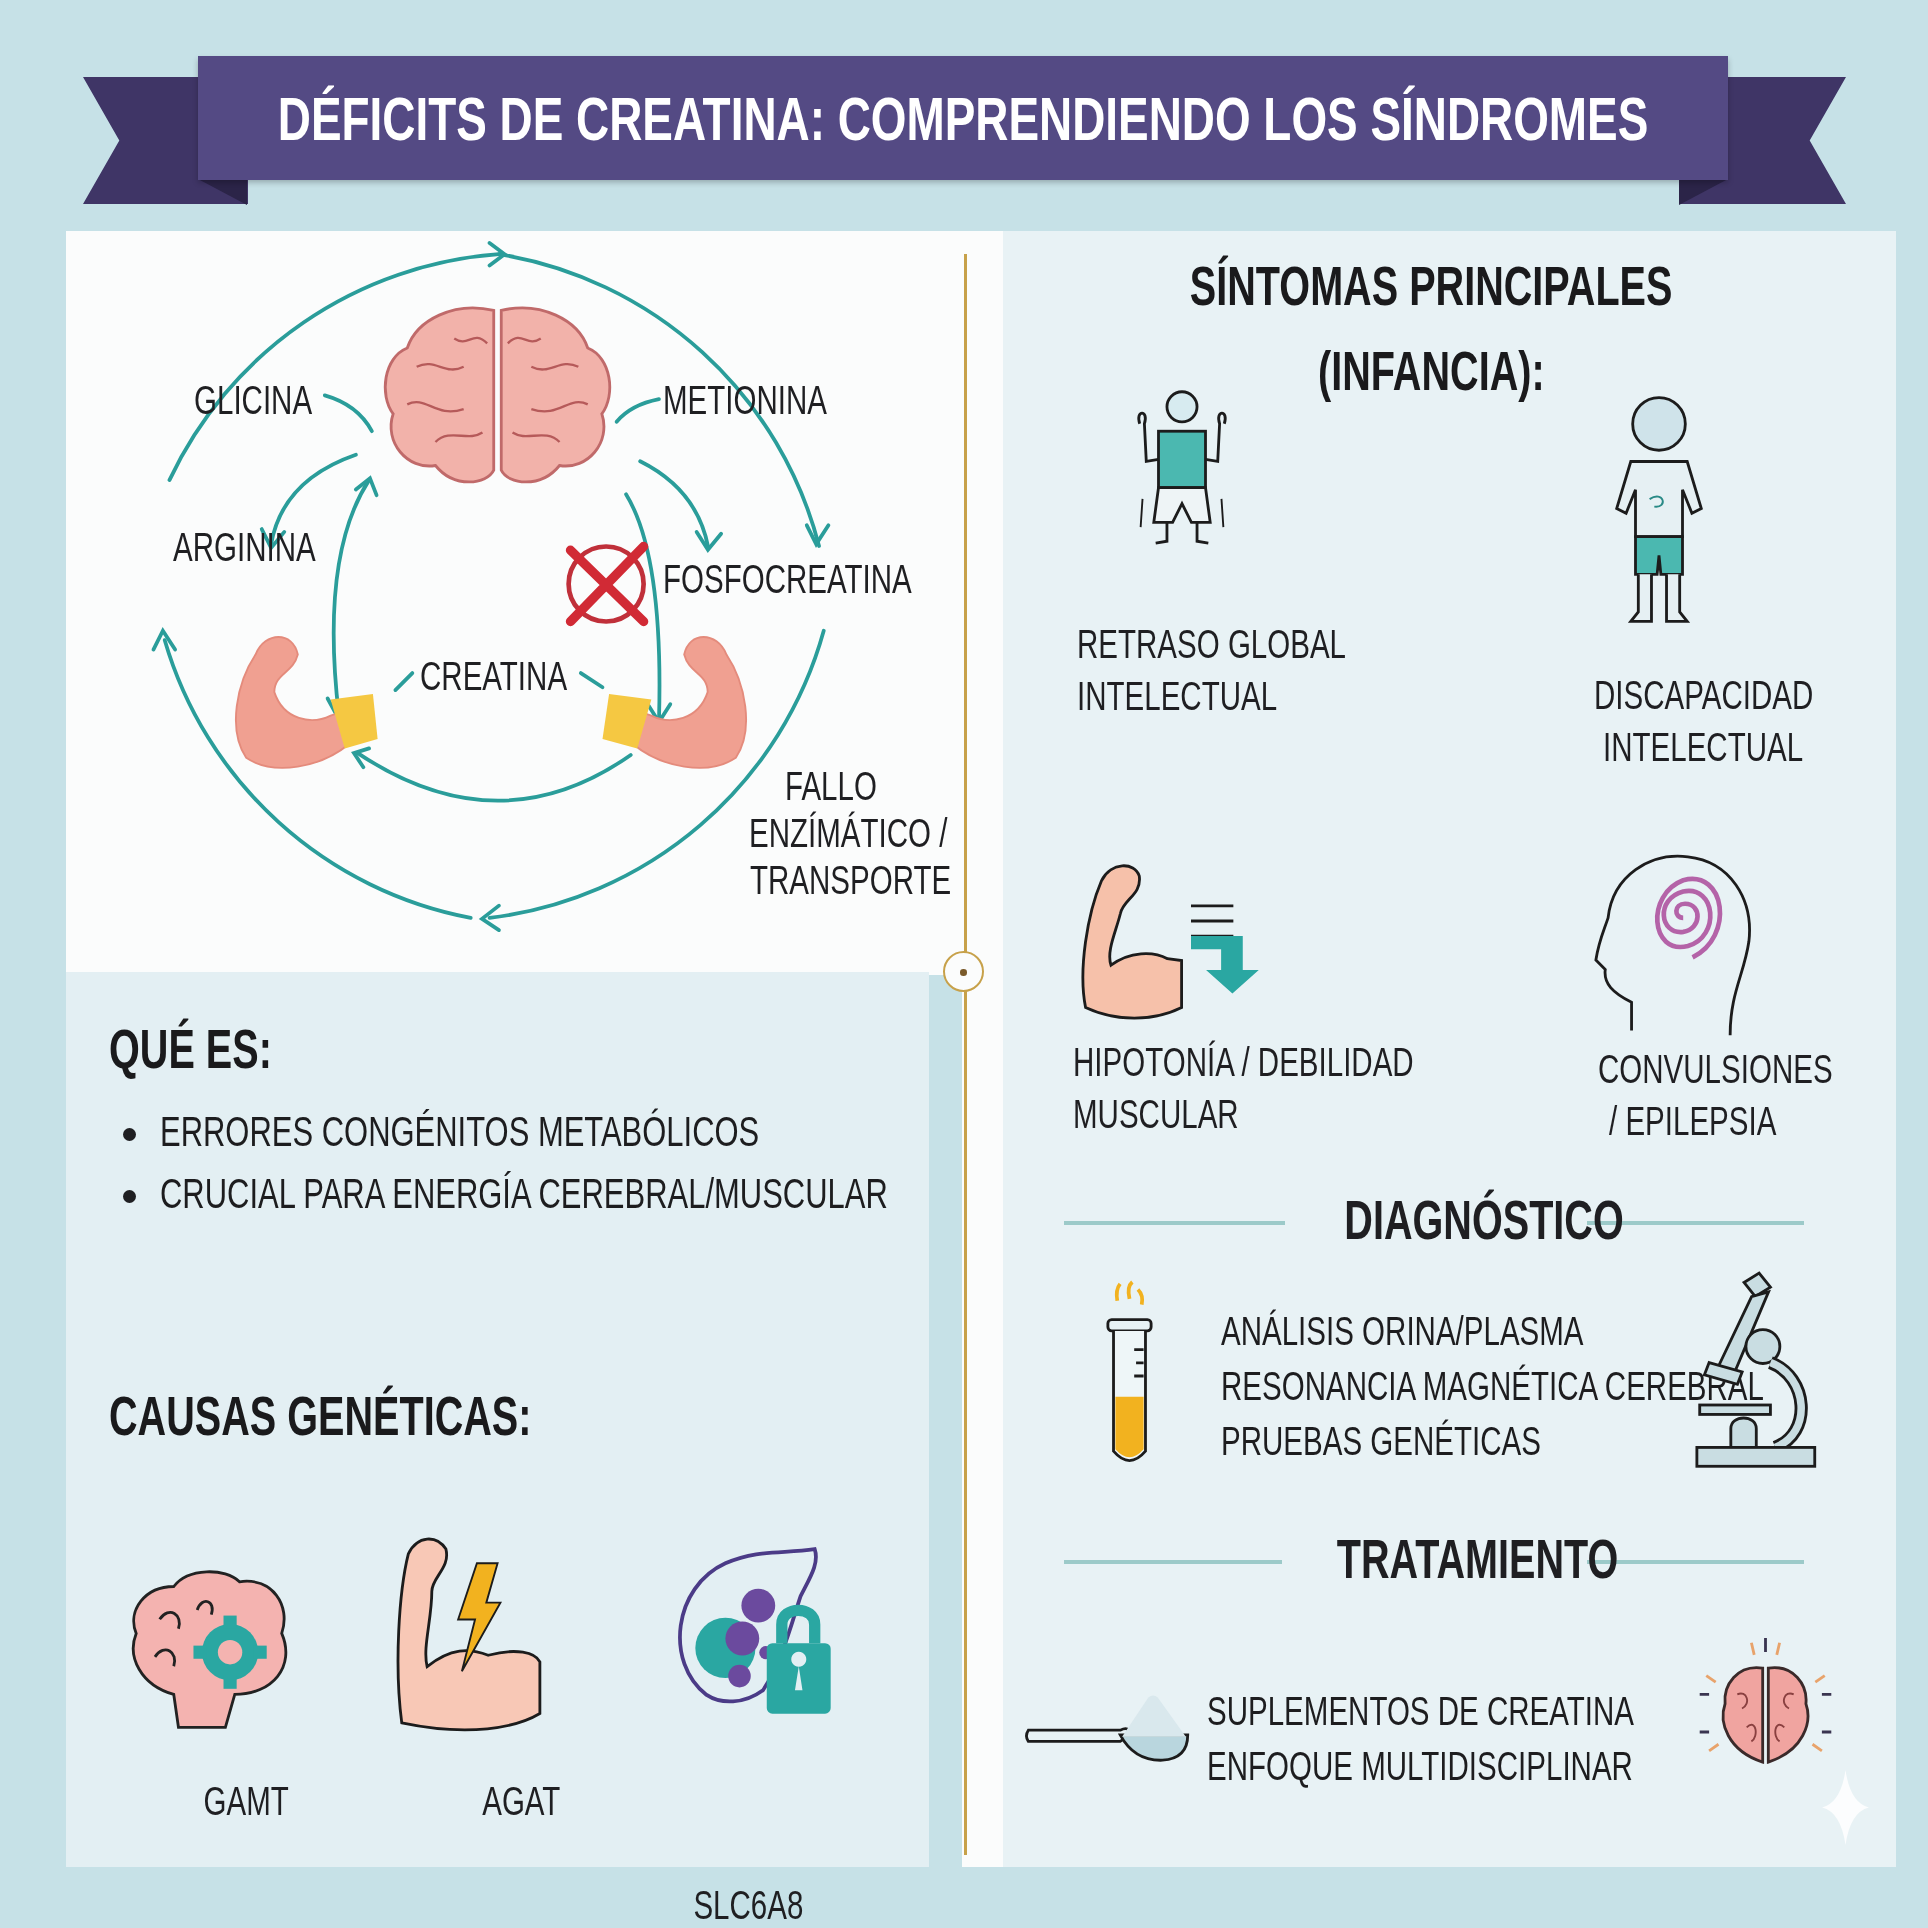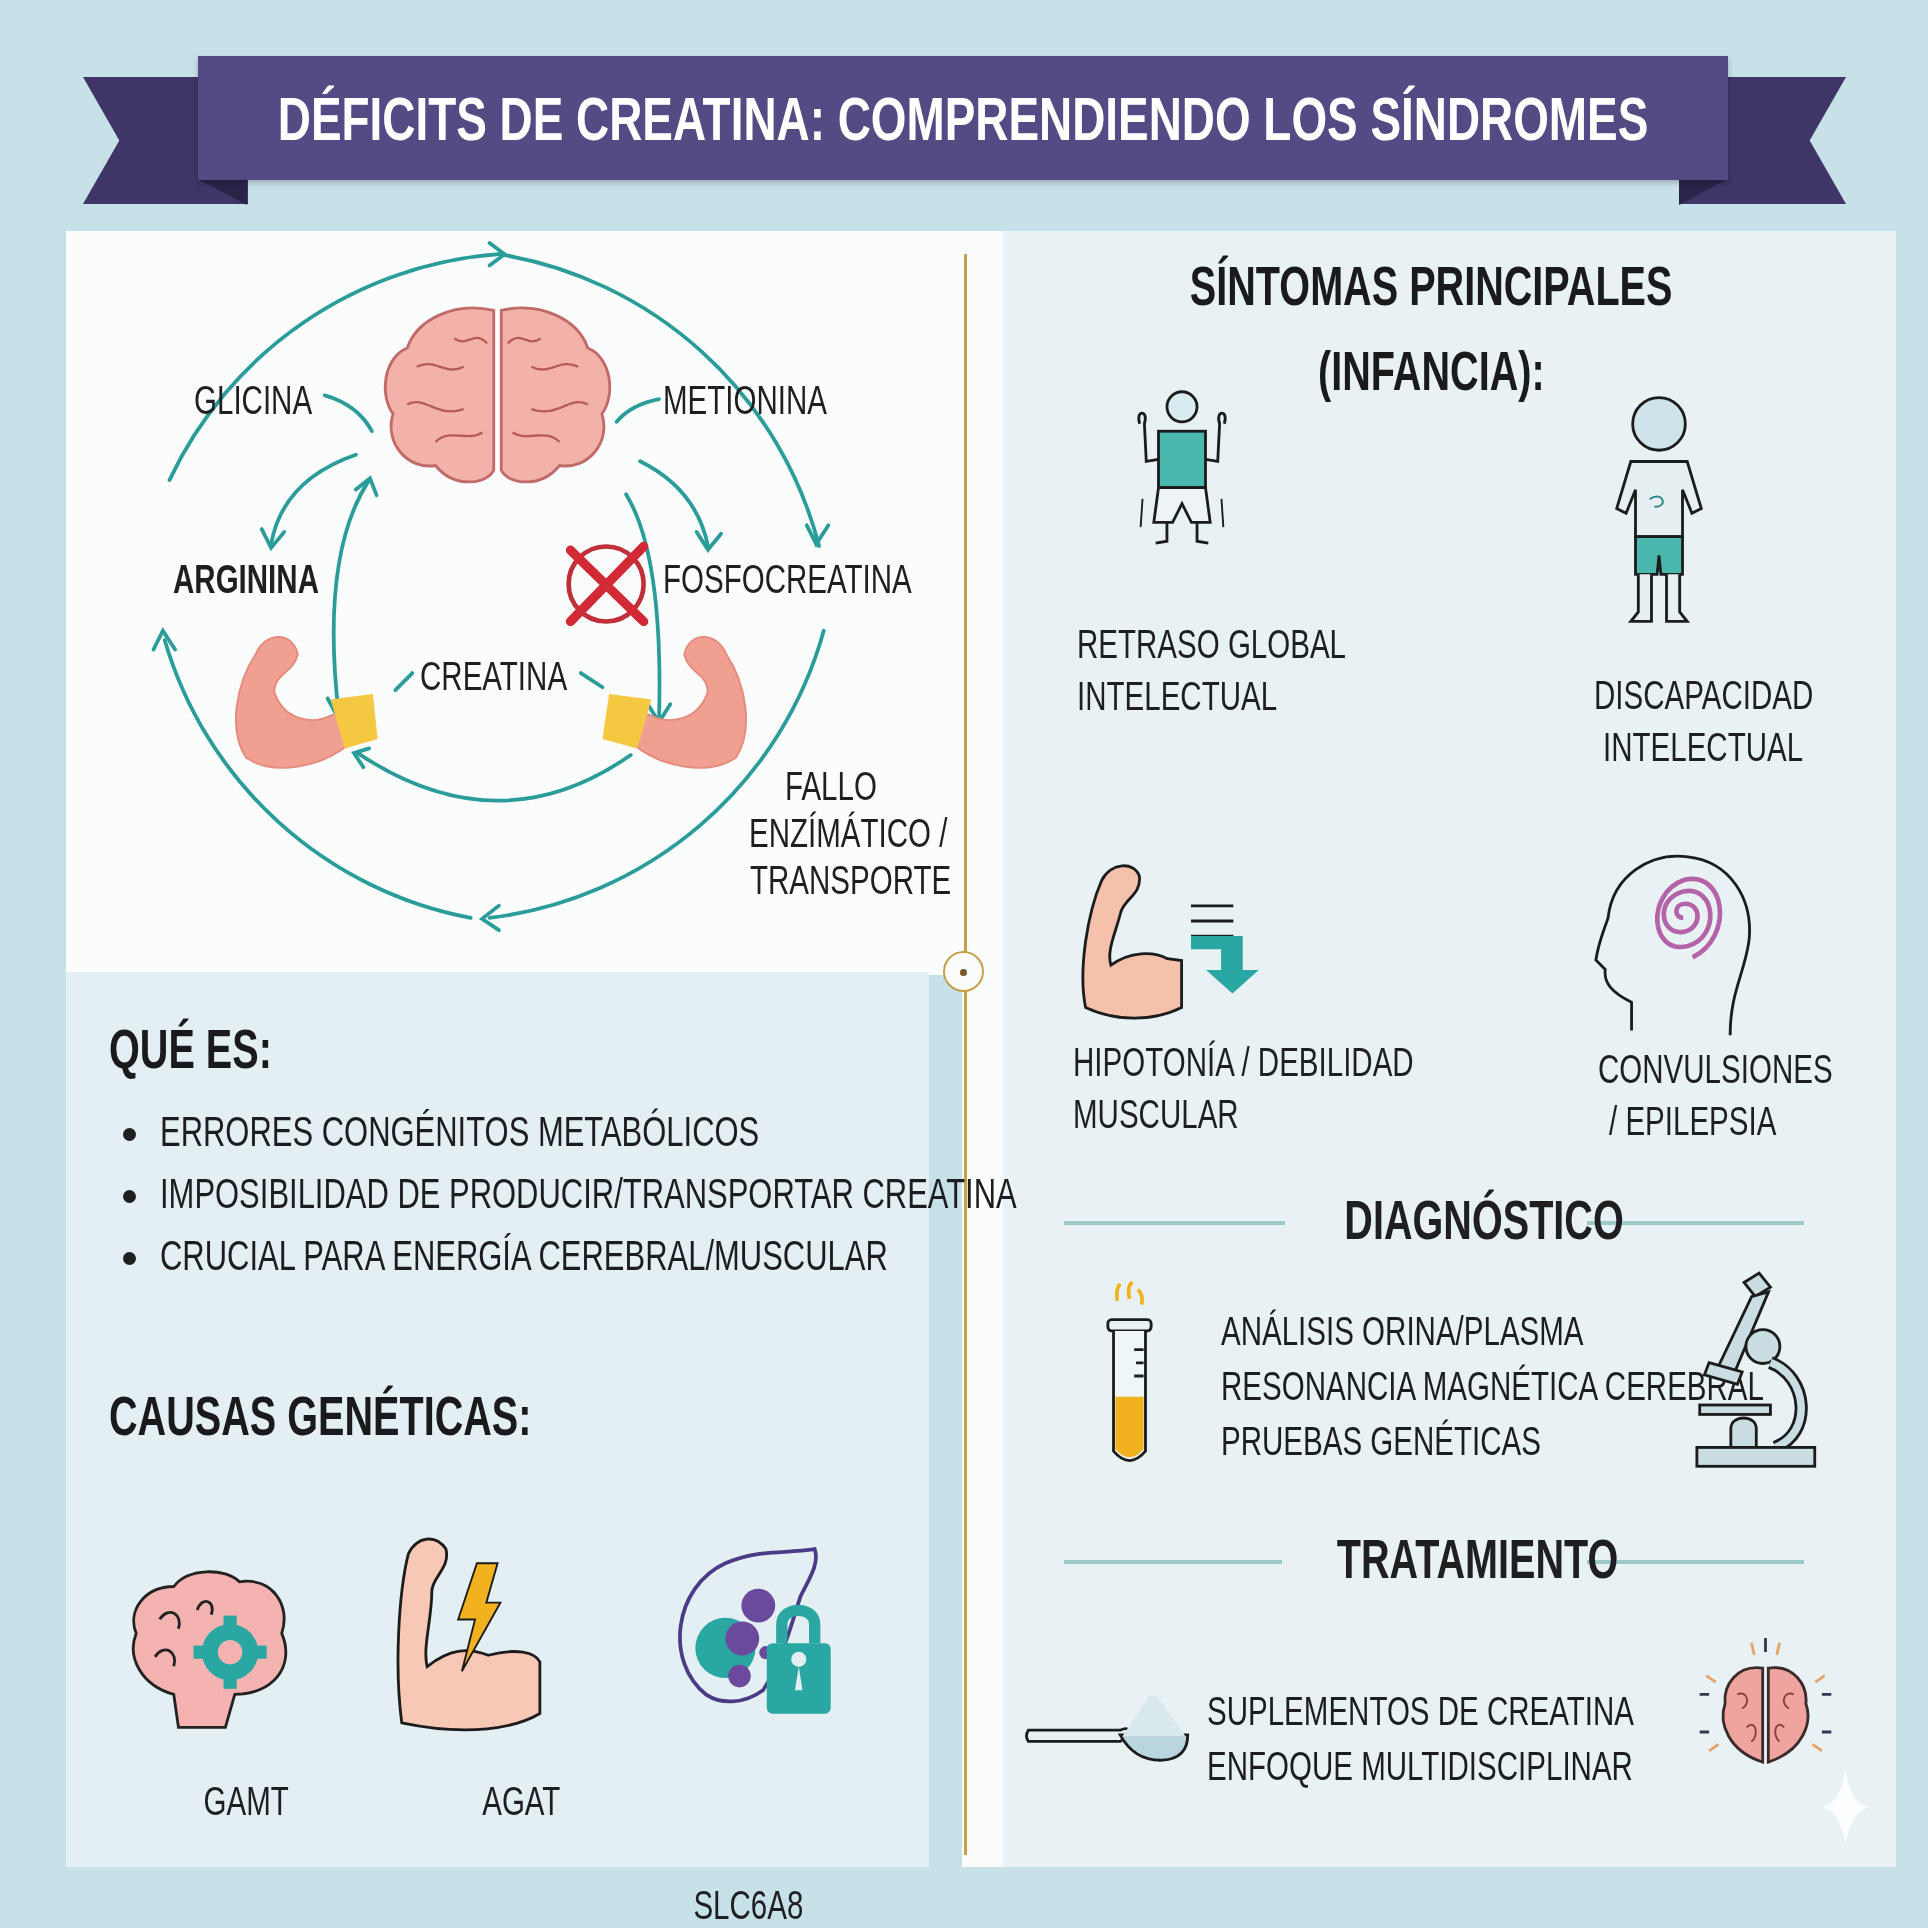--- a/index.html
+++ b/index.html
@@ -128,32 +128,31 @@
   <path d="M60 78 L15 72 L8 120 L45 130 Z" fill="#f5c842"></path>
 </svg>
 
 <svg style="left:563px;top:539px;" width="90" height="90" viewBox="0 0 96 96">
   <circle cx="46" cy="48" r="40" fill="#fbfcfc" stroke="#c0303a" stroke-width="5"></circle>
   <path d="M8 12 L86 88 M86 8 L8 88" stroke="#d12a35" stroke-width="10" stroke-linecap="round"></path>
 </svg>
 
 <div class="label diagram-label" style="left:194px;top:377px;"><span class="sq">GLICINA</span></div>
 <div class="label diagram-label" style="left:663px;top:377px;"><span class="sq">METIONINA</span></div>
-<div class="label diagram-label" style="left:173px;top:556px;font-weight:bold;"><span class="sq">ARGININA</span></div>
+<div class="label diagram-label" style="left:173px;top:524px;"><span class="sq">ARGININA</span></div>
 <div class="label diagram-label" style="left:663px;top:556px;"><span class="sq">FOSFOCREATINA</span></div>
 <div class="label diagram-label" style="left:420px;top:653px;"><span class="sq">CREATINA</span></div>
 
 <div class="label diagram-label" style="left:785px;top:763px;"><span class="sq">FALLO</span></div>
 <div class="label diagram-label" style="left:749px;top:810px;"><span class="sq">ENZÍMÁTICO /</span></div>
 <div class="label diagram-label" style="left:750px;top:857px;"><span class="sq">TRANSPORTE</span></div>
 
 <div class="label heading" style="left:109px;top:1017px;"><span class="sq">QUÉ ES:</span></div>
 <ul class="bullet-list">
   <li><span class="dot"></span><span class="sq">ERRORES CONGÉNITOS METABÓLICOS</span></li>
-  <li><span class="dot"></span><span class="sq">IMPOSIBILIDAD DE PRODUCIR/TRANSPORTAR CREATINA</span></li>
   <li><span class="dot"></span><span class="sq">CRUCIAL PARA ENERGÍA CEREBRAL/MUSCULAR</span></li>
 </ul>
 
 <div class="label heading" style="left:109px;top:1384px;"><span class="sq">CAUSAS GENÉTICAS:</span></div>
 
 <svg style="left:122px;top:1563px;" width="188" height="169" viewBox="0 0 200 180">
   <path d="M60 175 L55 140 C20 130 5 100 15 75 C5 50 25 25 55 25 C70 5 110 5 125 20 C160 15 180 45 170 75 C185 110 160 140 120 140 L110 175 Z" fill="#f4b3b0" stroke="#222" stroke-width="3"></path>
   <path d="M40 60 C50 45 65 55 60 70 M80 50 C85 35 100 40 95 55 M35 100 C45 85 60 95 55 110" fill="none" stroke="#222" stroke-width="3"></path>
   <circle cx="115" cy="95" r="30" fill="#2aa7a2"></circle>
   <circle cx="115" cy="95" r="13" fill="#f4b3b0"></circle>

